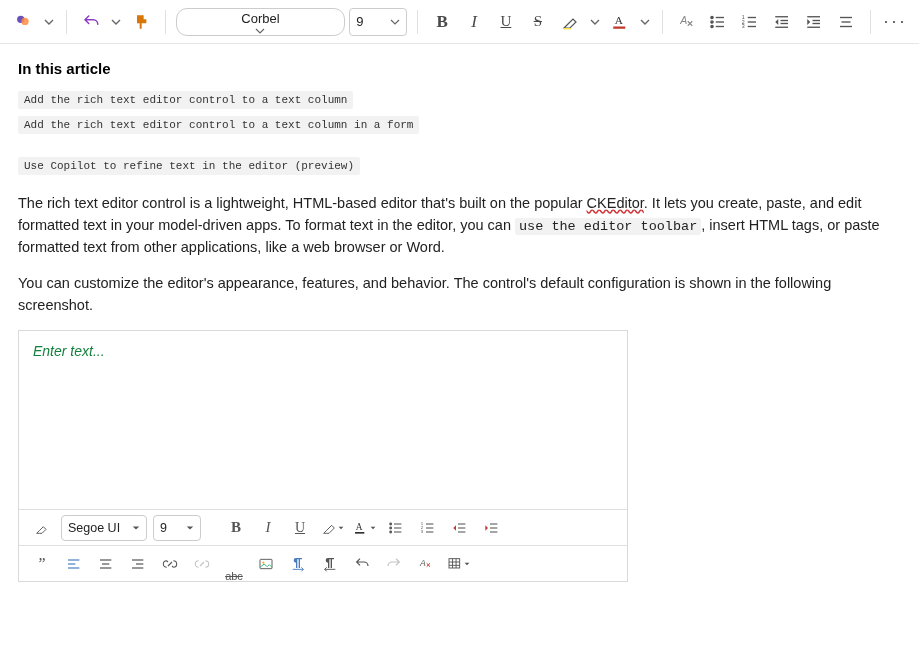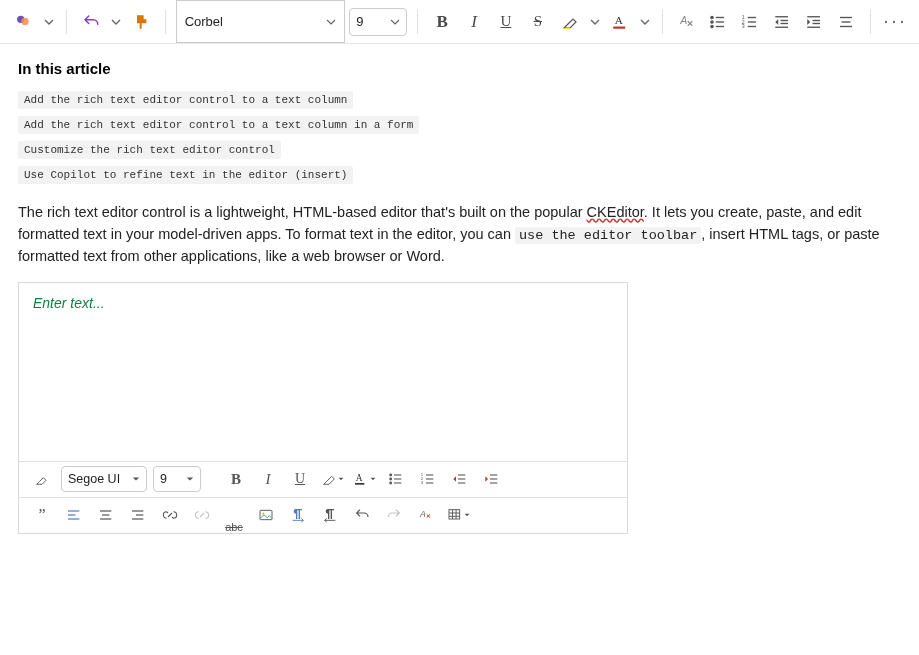--- a/index.html
+++ b/index.html
@@ -32,31 +32,32 @@
   .tb-chev {
     width: 14px;
     display: inline-flex;
     align-items: center;
     justify-content: center;
     color: #666;
     font-size: 10px;
     cursor: pointer;
   }
   .font-select {
-    height: 43px;
+    height: 28px;
     border: 1px solid #ccc;
-    border-radius: 0;
+    border-radius: 11px;
     padding: 2px 8px;
     width: 170px;
     font-size: 13px;
     background: #fff;
     display: flex;
     align-items: center;
     justify-content: space-between;
     cursor: pointer;
+    flex-direction: column;
   }
   .size-select {
     height: 28px;
     width: 58px;
     border: 1px solid #ccc;
     border-radius: 4px;
     display: flex;
     align-items: center;
     justify-content: space-between;
     padding: 2px 6px;
@@ -307,28 +308,29 @@
     </div>
 </div>
 
 <div class="content">
 
   <h2 class="article-header">In this article</h2>
 
   <div class="toc">
     <a href="#">Add the rich text editor control to a text column</a><br>
     <a href="#">Add the rich text editor control to a text column in a form</a><br>
-    <a href="#">Customize the rich text editor control</a><br>
-    <a href="#">Use Copilot to refine text in the editor (insert)</a>
+    <br>
+    <a href="#">Use Copilot to refine text in the editor (preview)</a>
   </div>
 
   <div class="body-text">
     <p>
       <span>The rich text editor control is a lightweight, HTML-based editor that's built on the popular </span><span class="squiggle">CKEditor</span><span>. It lets you create, paste, and edit formatted text in your model-driven apps. To format text in the editor, you can </span><span class="inline-code">use the editor toolbar</span><span>, insert HTML tags, or paste formatted text from other applications, like a web browser or Word.</span>
     </p>
+    <p>You can customize the editor's appearance, features, and behavior. The control's default configuration is shown in the following screenshot.</p>
   </div>
 
   <div class="editor-shot">
     <div class="editor-textarea">Enter text...</div>
 
     <div class="editor-tbrow">
       <div class="ed-btn">
         <svg width="16" height="16" viewBox="0 0 24 24">
             <path d="M4 20 L8 16 L14 10 L18 14 L12 20 L8 20 Z" stroke="#555" stroke-width="1.4" fill="none"></path>
           </svg>

